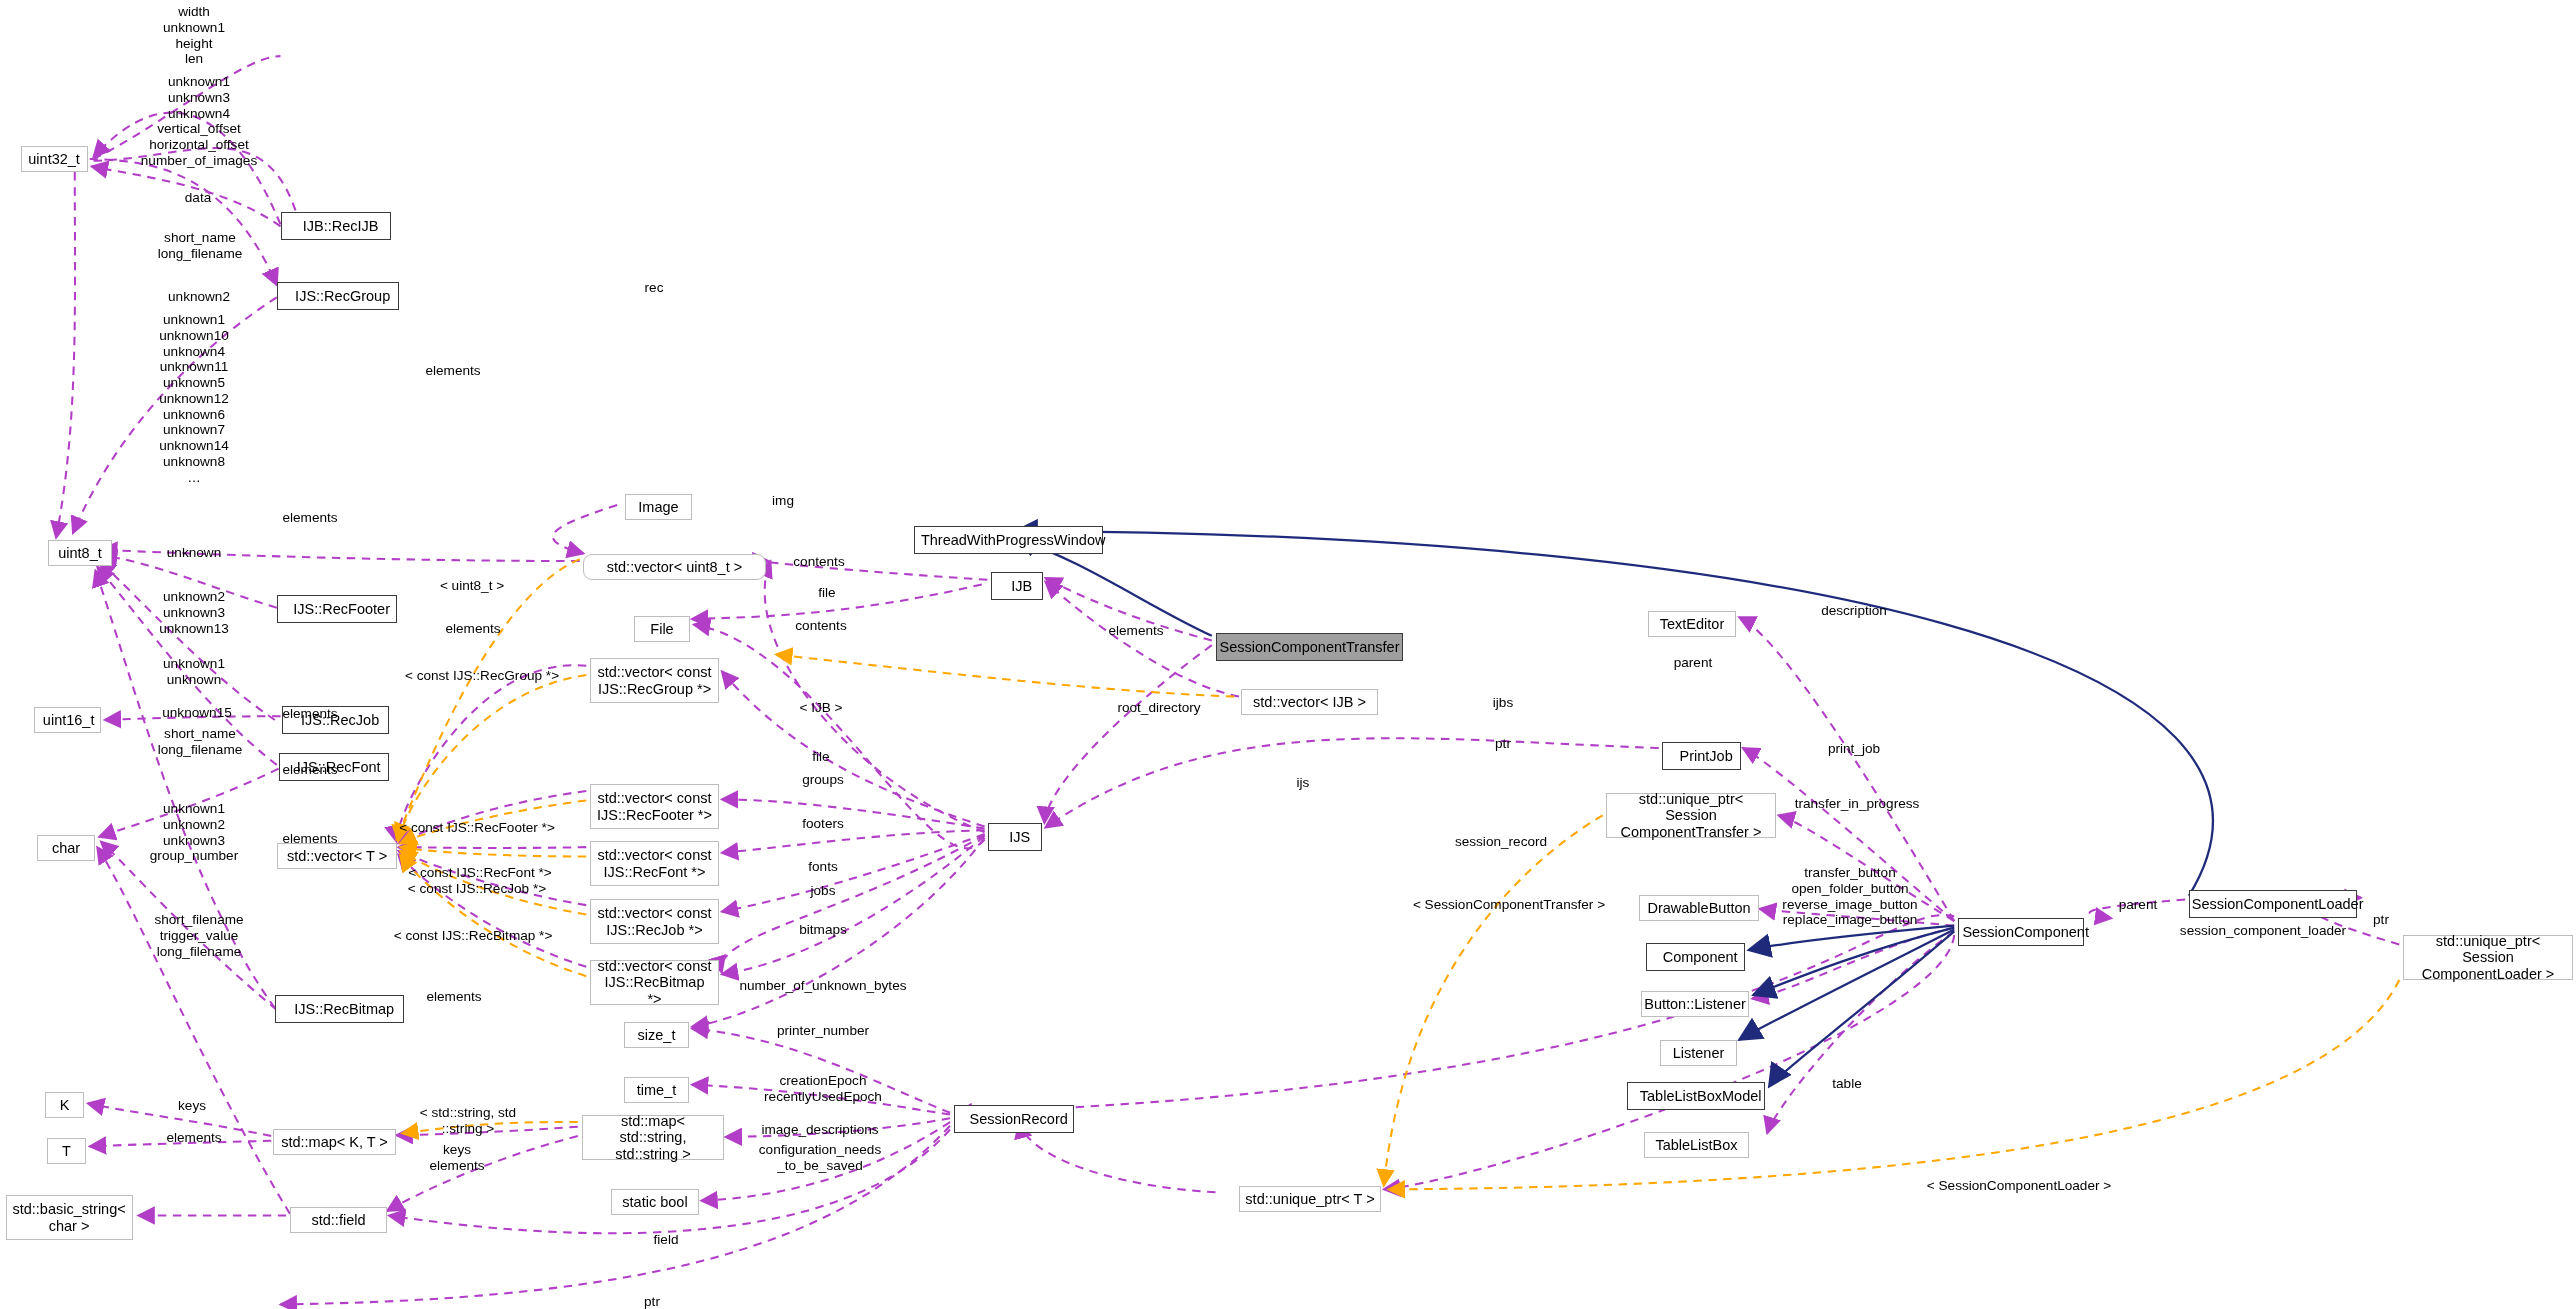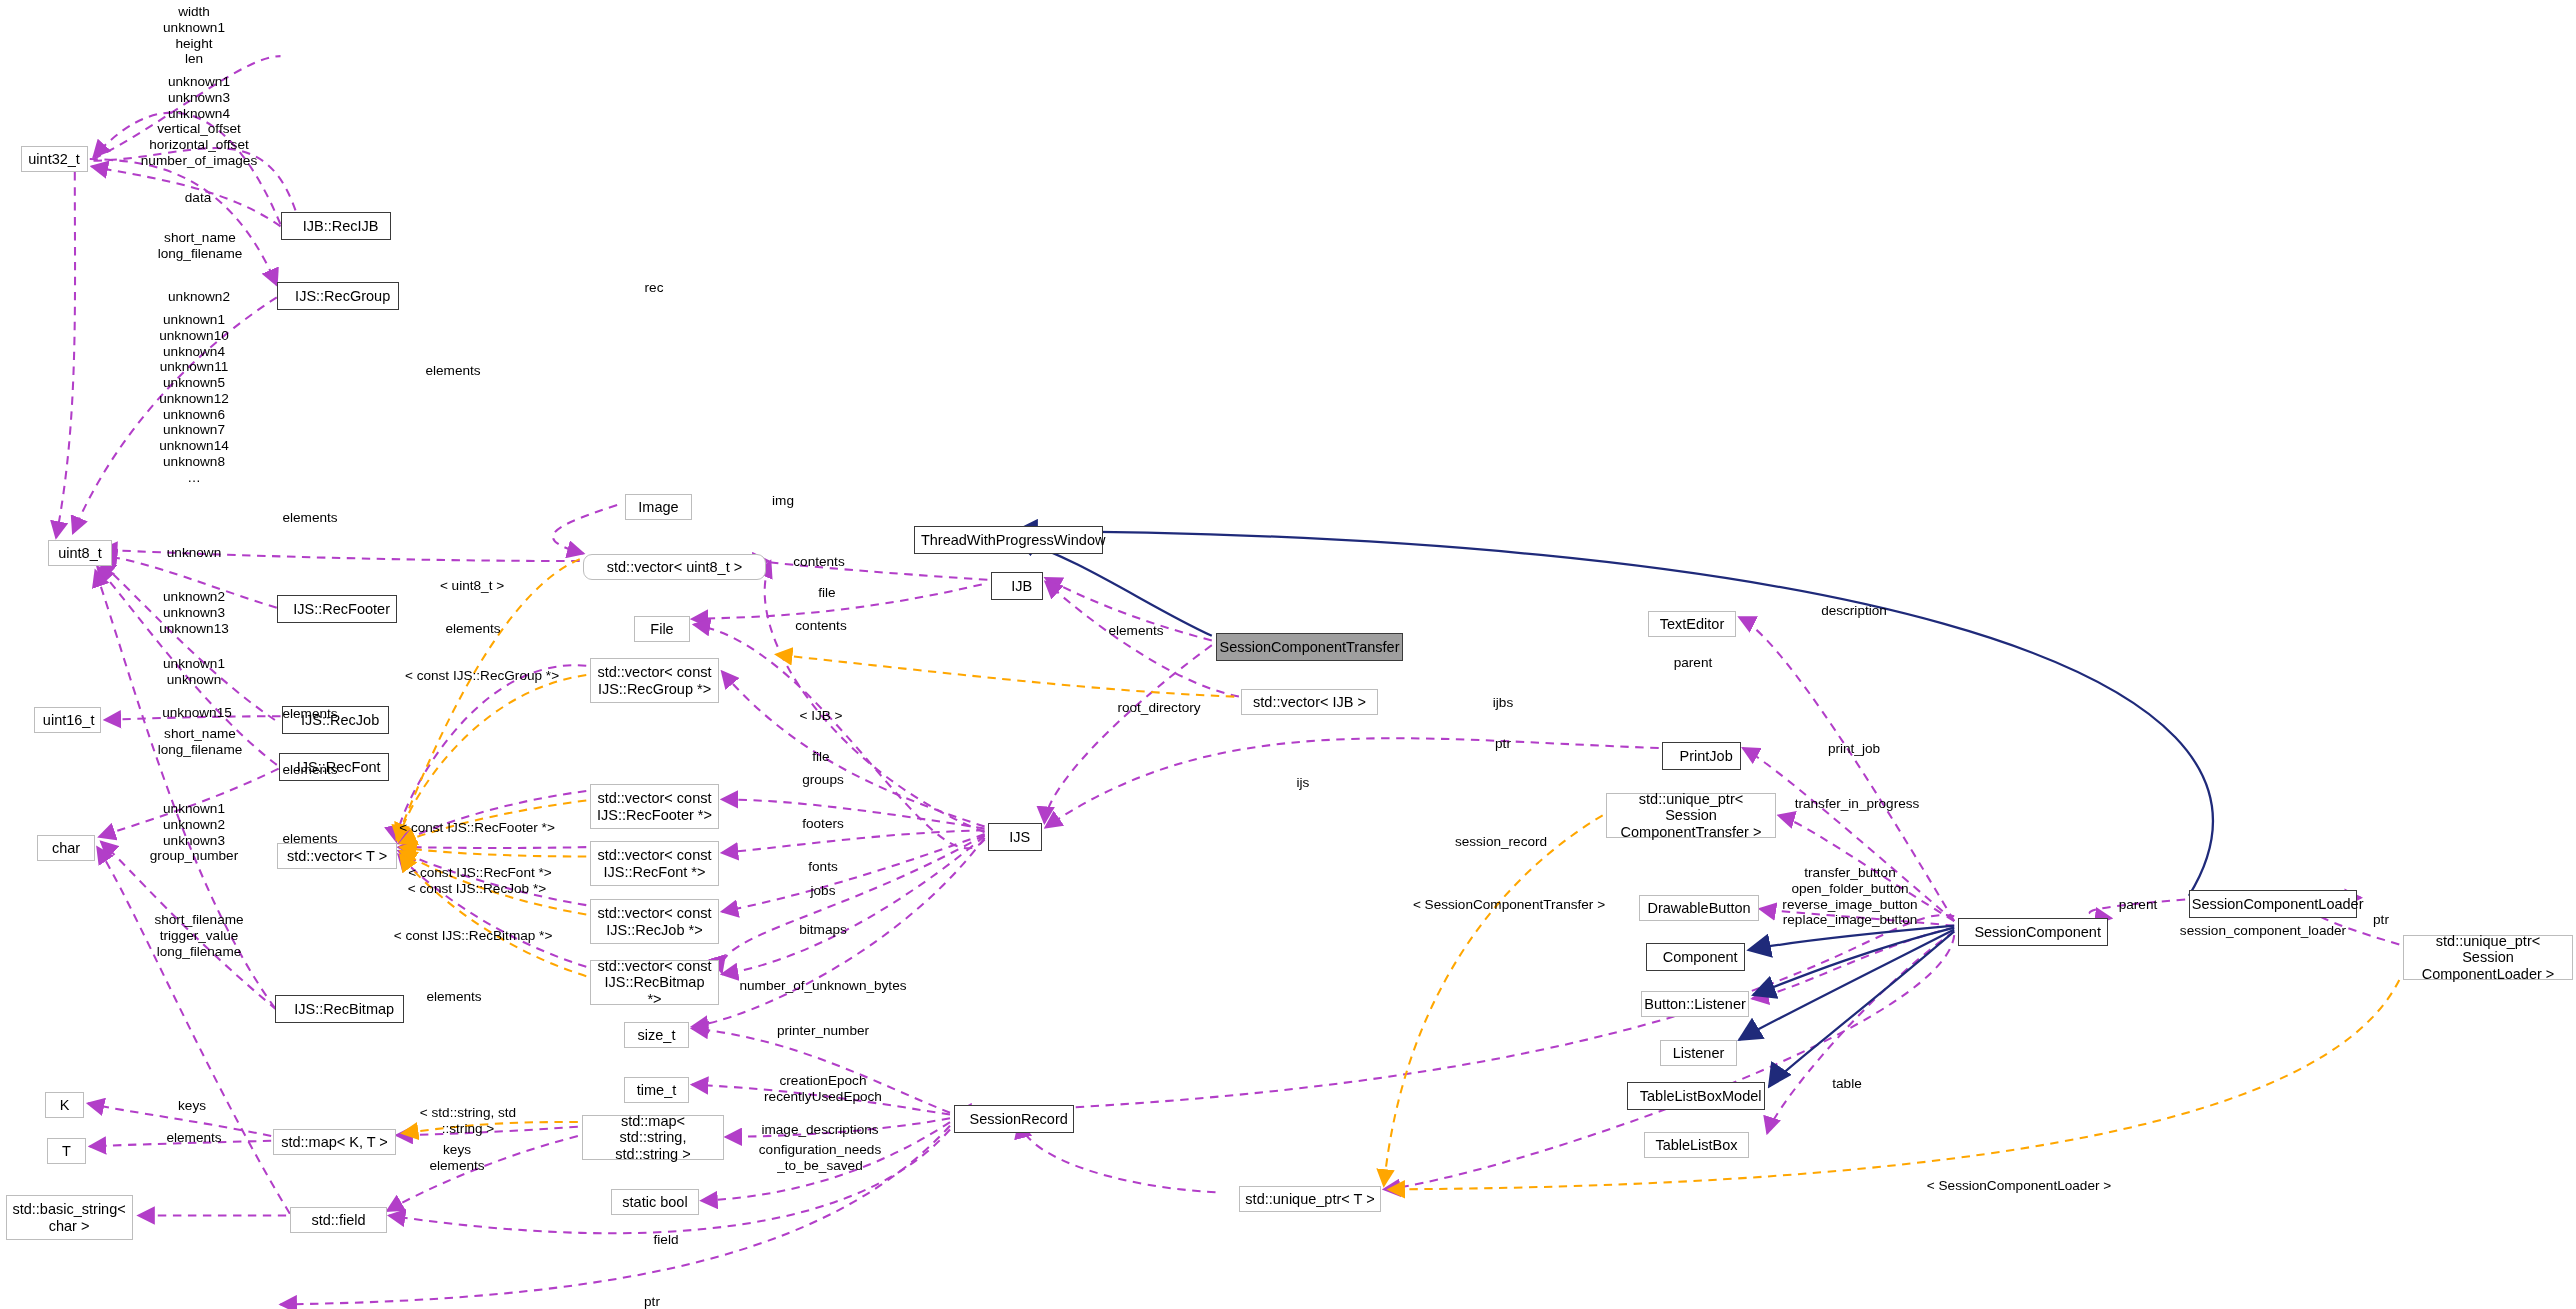--- a/index.html
+++ b/index.html
@@ -181,21 +181,21 @@
   <div class="node plain" style="left:590px;top:784px;width:129px;height:45px;">std::vector&lt; const
 IJS::RecFooter *&gt;</div>
   <div class="node plain" style="left:1606px;top:793px;width:170px;height:45px;">std::unique_ptr&lt; Session
 ComponentTransfer &gt;</div>
   <div class="node solid" style="left:988px;top:823px;width:54px;height:28px;">IJS</div>
   <div class="node plain" style="left:37px;top:835px;width:58px;height:26px;">char</div>
   <div class="node plain" style="left:277px;top:843px;width:120px;height:26px;">std::vector&lt; T &gt;</div>
   <div class="node plain" style="left:590px;top:841px;width:129px;height:45px;">std::vector&lt; const
 IJS::RecFont *&gt;</div>
   <div class="node plain" style="left:1639px;top:895px;width:120px;height:26px;">DrawableButton</div>
-  <div class="node solid" style="left:1958px;top:918px;width:150px;height:28px;">SessionComponent</div>
+  <div class="node solid" style="left:1958px;top:918px;width:126px;height:28px;">SessionComponent</div>
   <div class="node solid" style="left:2189px;top:890px;width:168px;height:28px;">SessionComponentLoader</div>
   <div class="node plain" style="left:590px;top:899px;width:129px;height:45px;">std::vector&lt; const
 IJS::RecJob *&gt;</div>
   <div class="node solid" style="left:1646px;top:943px;width:99px;height:28px;">Component</div>
   <div class="node plain" style="left:2403px;top:935px;width:170px;height:45px;">std::unique_ptr&lt; Session
 ComponentLoader &gt;</div>
   <div class="node plain" style="left:1641px;top:991px;width:108px;height:26px;">Button::Listener</div>
   <div class="node solid" style="left:275px;top:995px;width:129px;height:28px;">IJS::RecBitmap</div>
   <div class="node plain" style="left:590px;top:960px;width:129px;height:45px;">std::vector&lt; const
 IJS::RecBitmap *&gt;</div>
@@ -253,21 +253,21 @@
 unknown3
 unknown13</div>
   <div class="elabel" style="left:473px;top:629px;">elements</div>
   <div class="elabel" style="left:1136px;top:631px;">elements</div>
   <div class="elabel" style="left:821px;top:626px;">contents</div>
   <div class="elabel" style="left:1854px;top:611px;">description</div>
   <div class="elabel" style="left:194px;top:672px;">unknown1
 unknown</div>
   <div class="elabel" style="left:1693px;top:663px;">parent</div>
   <div class="elabel" style="left:482px;top:676px;">&lt; const IJS::RecGroup *&gt;</div>
-  <div class="elabel" style="left:821px;top:708px;margin-top:8px;">&lt; IJB &gt;</div>
+  <div class="elabel" style="left:821px;top:708px;">&lt; IJB &gt;</div>
   <div class="elabel" style="left:1159px;top:708px;">root_directory</div>
   <div class="elabel" style="left:1503px;top:703px;">ijbs</div>
   <div class="elabel" style="left:197px;top:713px;">unknown15</div>
   <div class="elabel" style="left:310px;top:714px;">elements</div>
   <div class="elabel" style="left:1503px;top:744px;">ptr</div>
   <div class="elabel" style="left:1854px;top:749px;">print_job</div>
   <div class="elabel" style="left:200px;top:742px;">short_name
 long_filename</div>
   <div class="elabel" style="left:821px;top:757px;">file</div>
   <div class="elabel" style="left:310px;top:770px;">elements</div>

